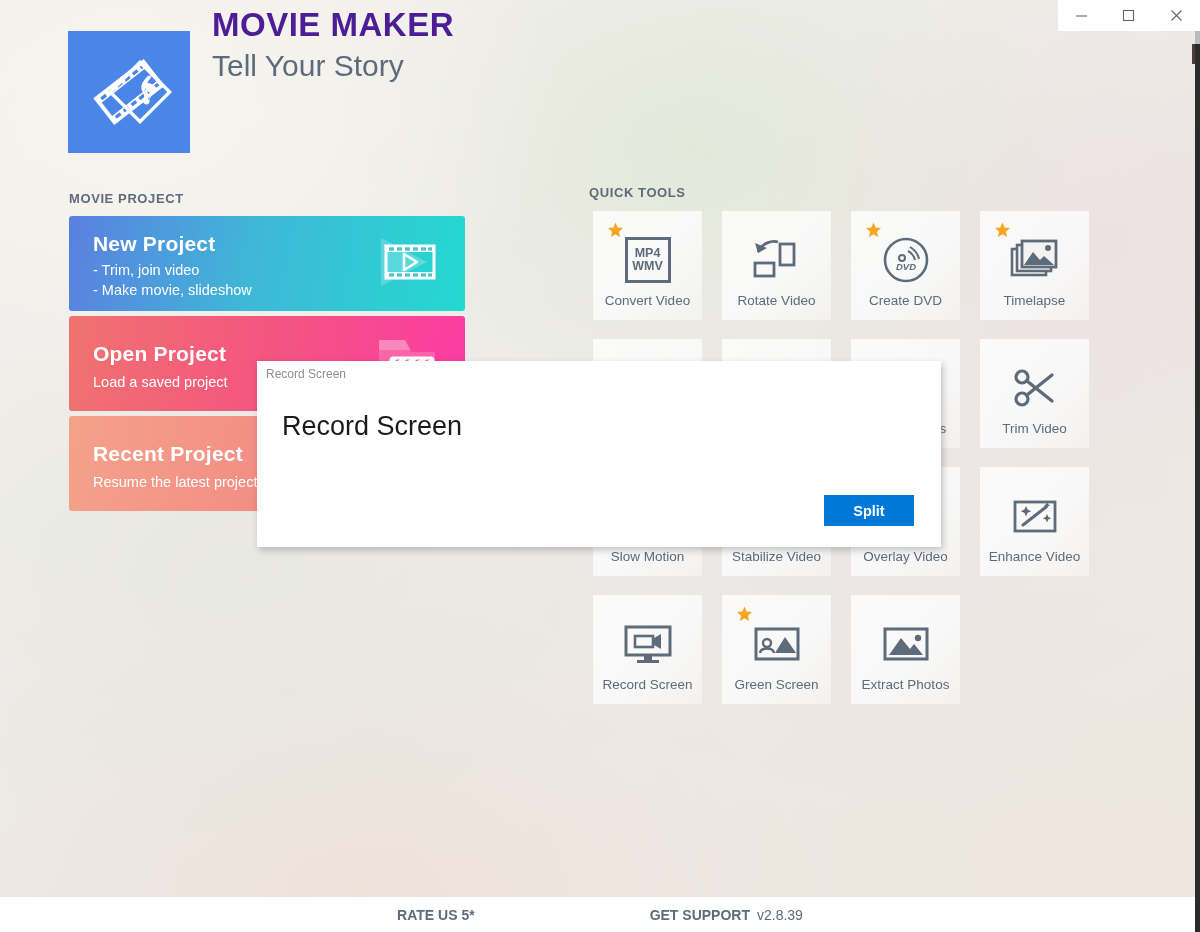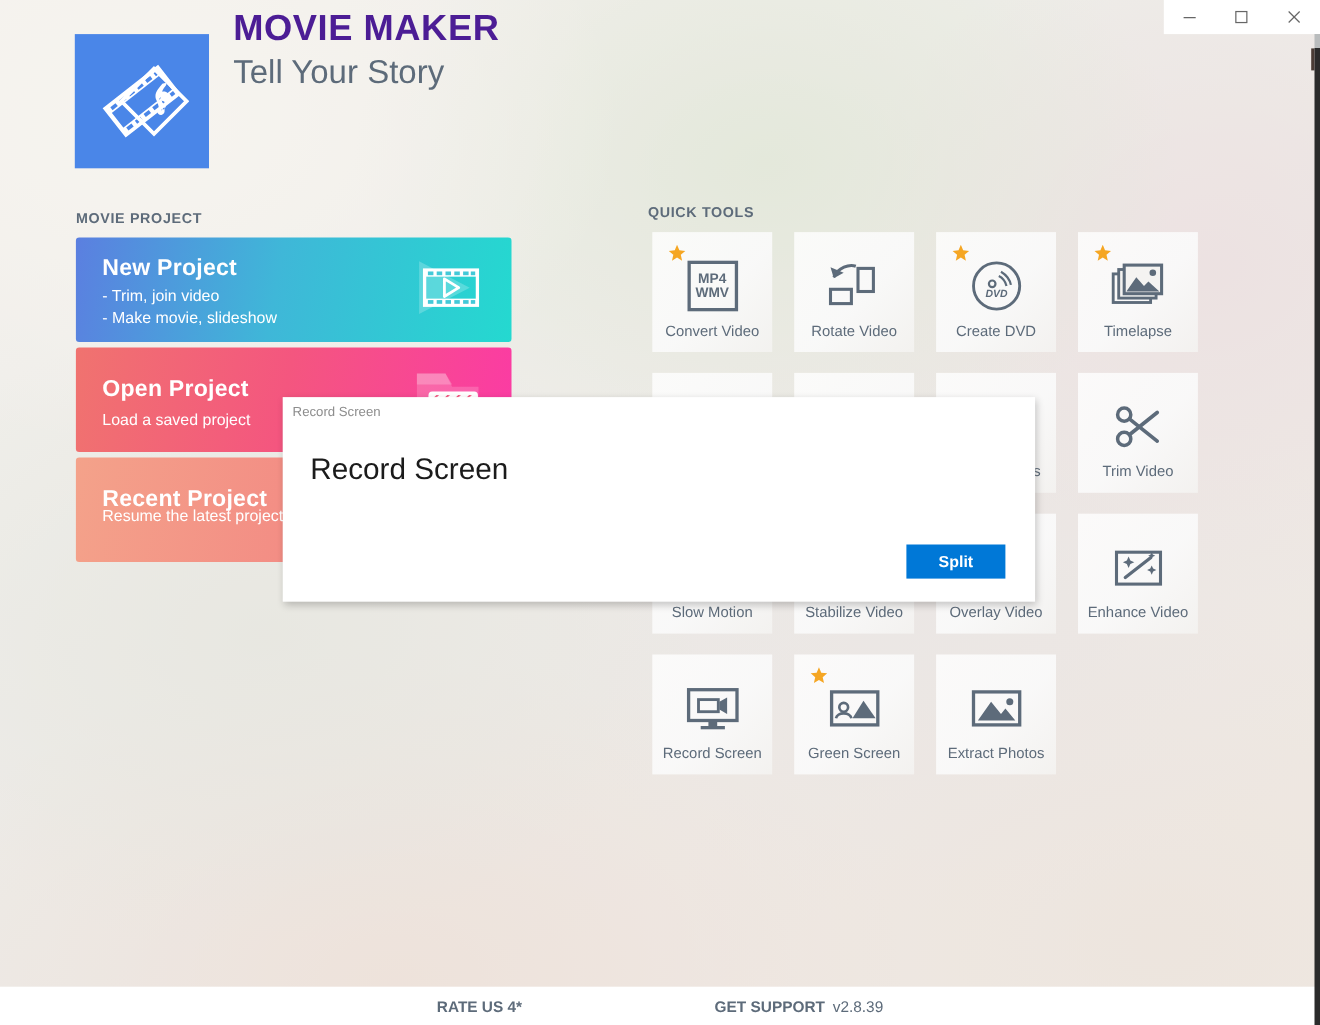--- a/index.html
+++ b/index.html
@@ -90,21 +90,21 @@
     position: absolute; left: 24px; font-size: 21px; font-weight: bold; letter-spacing: 0.2px;
   }
   .pcard .psub {
     position: absolute; left: 24px; font-size: 14.5px; line-height: 1.38; white-space: pre-line;
   }
   .pcard.new .ptitle { top: 16px; }
   .pcard.new .psub  { top: 44px; }
   .pcard.open .ptitle { top: 26px; }
   .pcard.open .psub  { top: 56px; }
   .pcard.recent .ptitle { top: 26px; }
-  .pcard.recent .psub  { top: 44px; }
+  .pcard.recent .psub  { top: 56px; }
   .pcard .picon { position: absolute; right: 22px; top: 50%; transform: translateY(-50%); }
 
   
   #tools {
     position: absolute; left: 593px; top: 211px;
     display: grid; grid-template-columns: repeat(4, 109px);
     column-gap: 20px; row-gap: 19px; z-index: 10;
   }
   .tile {
     position: relative; width: 109px; height: 109px;
@@ -490,21 +490,21 @@
         <path d="M9 36 L21 19 L30 30 L34 25 L43 36 Z" fill="#5d6b7a"></path>
       </svg>
     </span>
     <span class="tlabel">Extract Photos</span>
   </div>
 
 </div>
 
 <div id="bottombar">
   <div class="bb-item">
-    <span>RATE US 4*</span>
+    <span>RATE US 5*</span>
   </div>
   <div class="bb-item">
     <span>GET SUPPORT</span>
     <span class="ver">v2.8.39</span>
   </div>
 </div>
 
 <div id="dialog">
   <div id="dlg-titlebar">
     <span class="dlg-tt">Record Screen</span>

